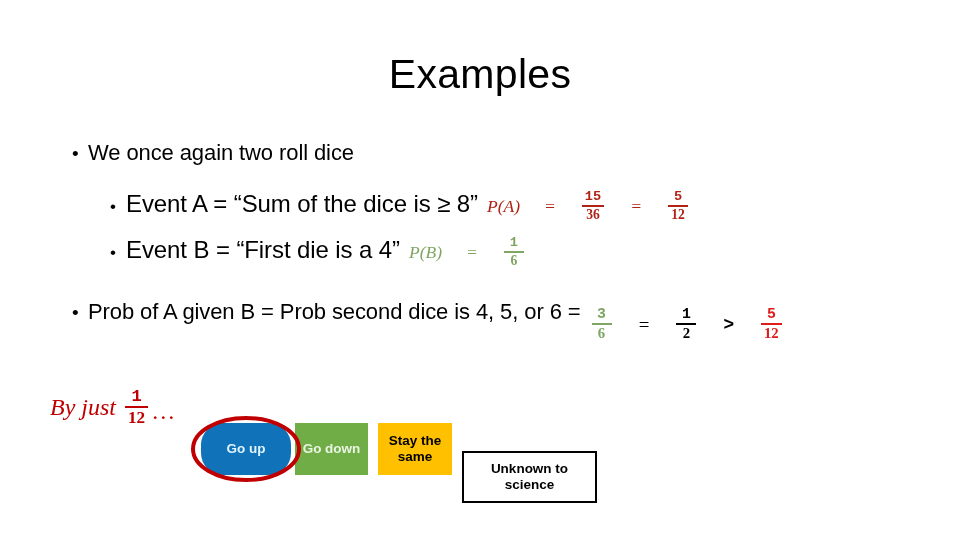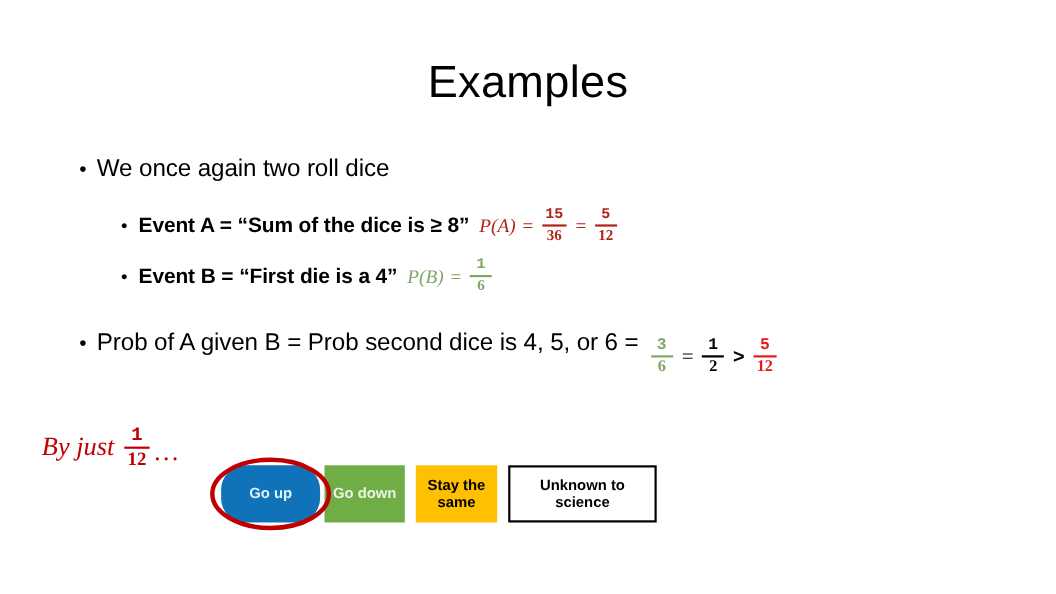--- a/index.html
+++ b/index.html
@@ -55,37 +55,38 @@
     color: #000;
   }
   .lvl1 .bullet-dot { font-size: 19px; }
 
   .bullet-text {
     font-size: 22px;
     font-weight: 400;
     color: #000;
     letter-spacing: -0.1px;
   }
-  .lvl2 .bullet-text { font-size: 19px; font-weight: bold; }
+  .lvl2 .bullet-text { font-size: 24px; }
 
   .row-1 { margin-top: 0px; }
   .row-2 { margin-top: 24px; }
   .row-3 { margin-top: 14px; }
   .row-4 { margin-top: 30px; }
 
   
   .math {
     font-family: "Liberation Serif", serif;
     font-style: italic;
     font-size: 19px;
     display: inline-flex;
     align-items: center;
     white-space: nowrap;
     margin-left: 9px;
     vertical-align: middle;
+    gap: 19px;
   }
   .math.small { font-size: 17.5px; }
   .math .op {
     font-style: italic;
     margin: 0 5px;
   }
   .math .gt {
     font-style: normal;
     font-weight: 700;
     margin: 0 6px;
@@ -121,21 +122,21 @@
   .c-green{ color: #7FA663; }
   .c-green .bar{ background: #7FA663; }
   .c-brightred { color: #E01B1B; }
   .c-brightred .bar { background: #E01B1B; }
   .c-black { color: #000000; }
   .c-black .bar { background: #000000; }
 
   
   .byjust {
     position: absolute;
-    left: 38px;
+    left: 50px;
     top: 388px;
     display: flex;
     align-items: center;
     color: #C00000;
     font-family: "Liberation Serif", serif;
     font-size: 24px;
     font-style: italic;
     white-space: nowrap;
   }
   .byjust .lead { margin-right: 7px; }
@@ -165,21 +166,21 @@
     font-family: "Liberation Sans", sans-serif;
     font-size: 13.5px;
     font-weight: 700;
     line-height: 1.2;
     box-sizing: border-box;
     padding: 2px 4px;
   }
   .box-a { width: 90px;  background: #1072B8; color: #DFF3FC; margin-right: 4px; border-radius: 22px; }
   .box-b { width: 73px;  background: #70AD47; color: #EAF4E2; margin-right: 10px; }
   .box-c { width: 74px;  background: #FFC000; color: #000000; margin-right: 10px; }
-  .box-d { width: 135px; background: #FFFFFF; color: #000000; border: 2.5px solid #000000; }
+  .box-d { width: 135px; background: #FFFFFF; color: #000000; border: 2.5px solid #000000; margin-top: 28px; }
 
   
   .highlight-ellipse {
     position: absolute;
     left: 190px;
     top: 415px;
     width: 112px;
     height: 68px;
     pointer-events: none;
   }

